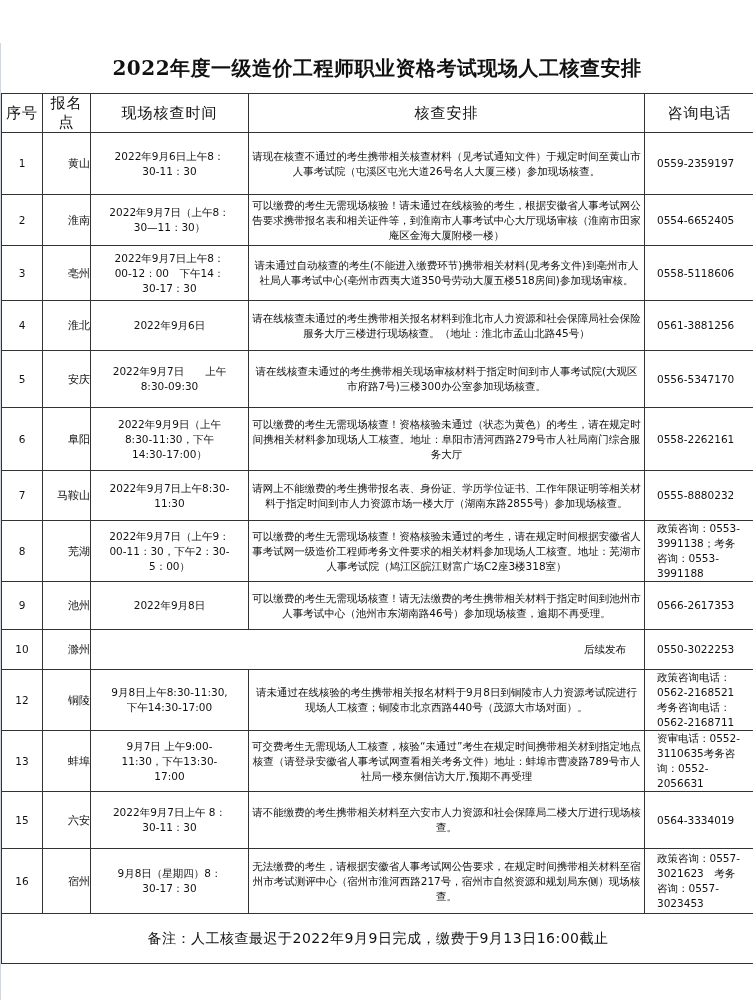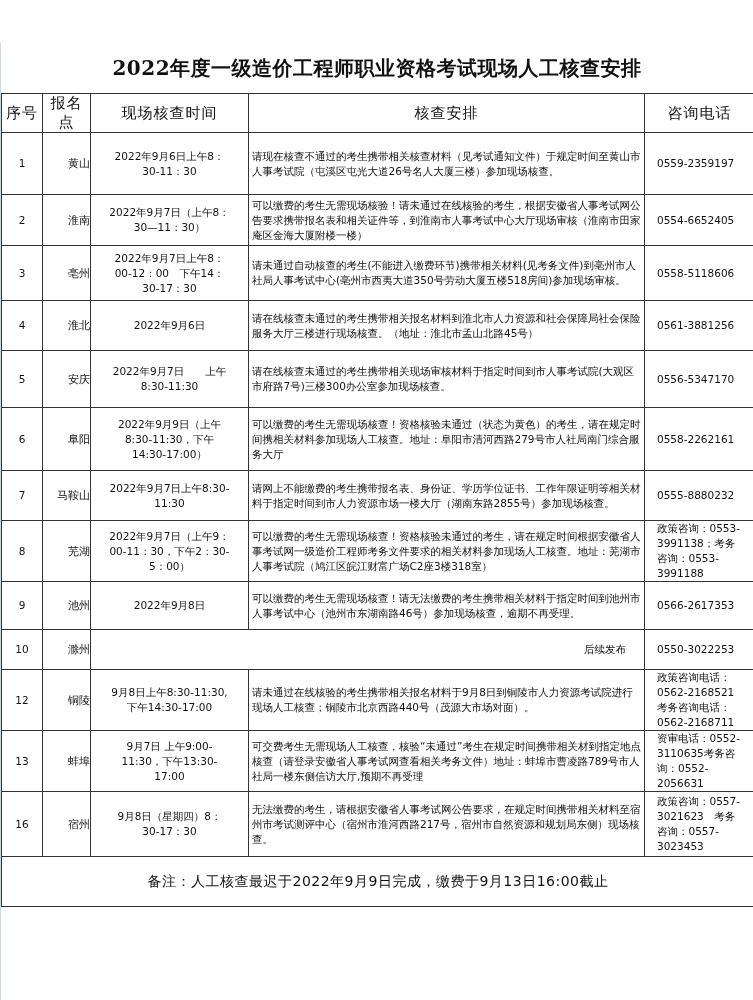--- a/index.html
+++ b/index.html
@@ -11,21 +11,21 @@
     font-family: "DejaVu Serif", "Liberation Serif", serif; font-weight: bold;
     font-size: 20px; letter-spacing: 0.5px; color: #111;
   }
   table { border-collapse: collapse; width: 753px; table-layout: fixed; }
   td, th { border: 1px solid #333; vertical-align: middle; }
   th { font-weight: normal; font-size: 15px; height: 30px; text-align: center; letter-spacing: 1px; }
   td { font-size: 10.5px; line-height: 15px; }
   .c-no { text-align: center; }
   .c-site { text-align: right; font-size: 11px; }
   .c-time { text-align: center; padding: 0 18px; }
-  .c-arr { text-align: left; padding: 0 3px; font-size: 10.5px; }
+  .c-arr { text-align: center; padding: 0 3px; font-size: 10.5px; }
   .c-tel { padding: 0 12px; }
   .note {
     height: 50px; text-align: center; font-size: 14px; letter-spacing: 0.5px;
   }
 </style>
 </head>
 <body>
 
 <div class="sheet">
   <div class="title">2022年度一级造价工程师职业资格考试现场人工核查安排</div>
@@ -71,21 +71,21 @@
       <tr style="height:50px">
         <td class="c-no">4</td>
         <td class="c-site">淮北</td>
         <td class="c-time">2022年9月6日</td>
         <td class="c-arr">请在线核查未通过的考生携带相关报名材料到淮北市人力资源和社会保障局社会保险服务大厅三楼进行现场核查。（地址：淮北市孟山北路45号）</td>
         <td class="c-tel">0561-3881256</td>
       </tr>
       <tr style="height:57px">
         <td class="c-no">5</td>
         <td class="c-site">安庆</td>
-        <td class="c-time">2022年9月7日　　上午8:30-11:30</td>
+        <td class="c-time">2022年9月7日　　上午8:30-09:30</td>
         <td class="c-arr">请在线核查未通过的考生携带相关现场审核材料于指定时间到市人事考试院(大观区市府路7号)三楼300办公室参加现场核查。</td>
         <td class="c-tel">0556-5347170</td>
       </tr>
       <tr style="height:63px">
         <td class="c-no">6</td>
         <td class="c-site">阜阳</td>
         <td class="c-time">2022年9月9日（上午8:30-11:30，下午14:30-17:00）</td>
         <td class="c-arr">可以缴费的考生无需现场核查！资格核验未通过（状态为黄色）的考生，请在规定时间携相关材料参加现场人工核查。地址：阜阳市清河西路279号市人社局南门综合服务大厅</td>
         <td class="c-tel">0558-2262161</td>
       </tr>
@@ -123,20 +123,27 @@
         <td class="c-arr">请未通过在线核验的考生携带相关报名材料于9月8日到铜陵市人力资源考试院进行现场人工核查；铜陵市北京西路440号（茂源大市场对面）。</td>
         <td class="c-tel">政策咨询电话：0562-2168521　考务咨询电话：0562-2168711</td>
       </tr>
       <tr style="height:55px">
         <td class="c-no">13</td>
         <td class="c-site">蚌埠</td>
         <td class="c-time">9月7日 上午9:00-11:30，下午13:30-17:00</td>
         <td class="c-arr">可交费考生无需现场人工核查，核验“未通过”考生在规定时间携带相关材到指定地点核查（请登录安徽省人事考试网查看相关考务文件）地址：蚌埠市曹凌路789号市人社局一楼东侧信访大厅,预期不再受理</td>
         <td class="c-tel">资审电话：0552-3110635考务咨询：0552-2056631</td>
       </tr>
+      <tr style="height:57px">
+        <td class="c-no">15</td>
+        <td class="c-site">六安</td>
+        <td class="c-time">2022年9月7日上午 8：30-11：30</td>
+        <td class="c-arr">请不能缴费的考生携带相关材料至六安市人力资源和社会保障局二楼大厅进行现场核查。</td>
+        <td class="c-tel">0564-3334019</td>
+      </tr>
       <tr style="height:65px">
         <td class="c-no">16</td>
         <td class="c-site">宿州</td>
         <td class="c-time">9月8日（星期四）8：30-17：30</td>
         <td class="c-arr">无法缴费的考生，请根据安徽省人事考试网公告要求，在规定时间携带相关材料至宿州市考试测评中心（宿州市淮河西路217号，宿州市自然资源和规划局东侧）现场核查。</td>
         <td class="c-tel">政策咨询：0557-3021623　考务咨询：0557-3023453</td>
       </tr>
       <tr>
         <td class="note" colspan="5">备注：人工核查最迟于2022年9月9日完成，缴费于9月13日16:00截止</td>
       </tr>

